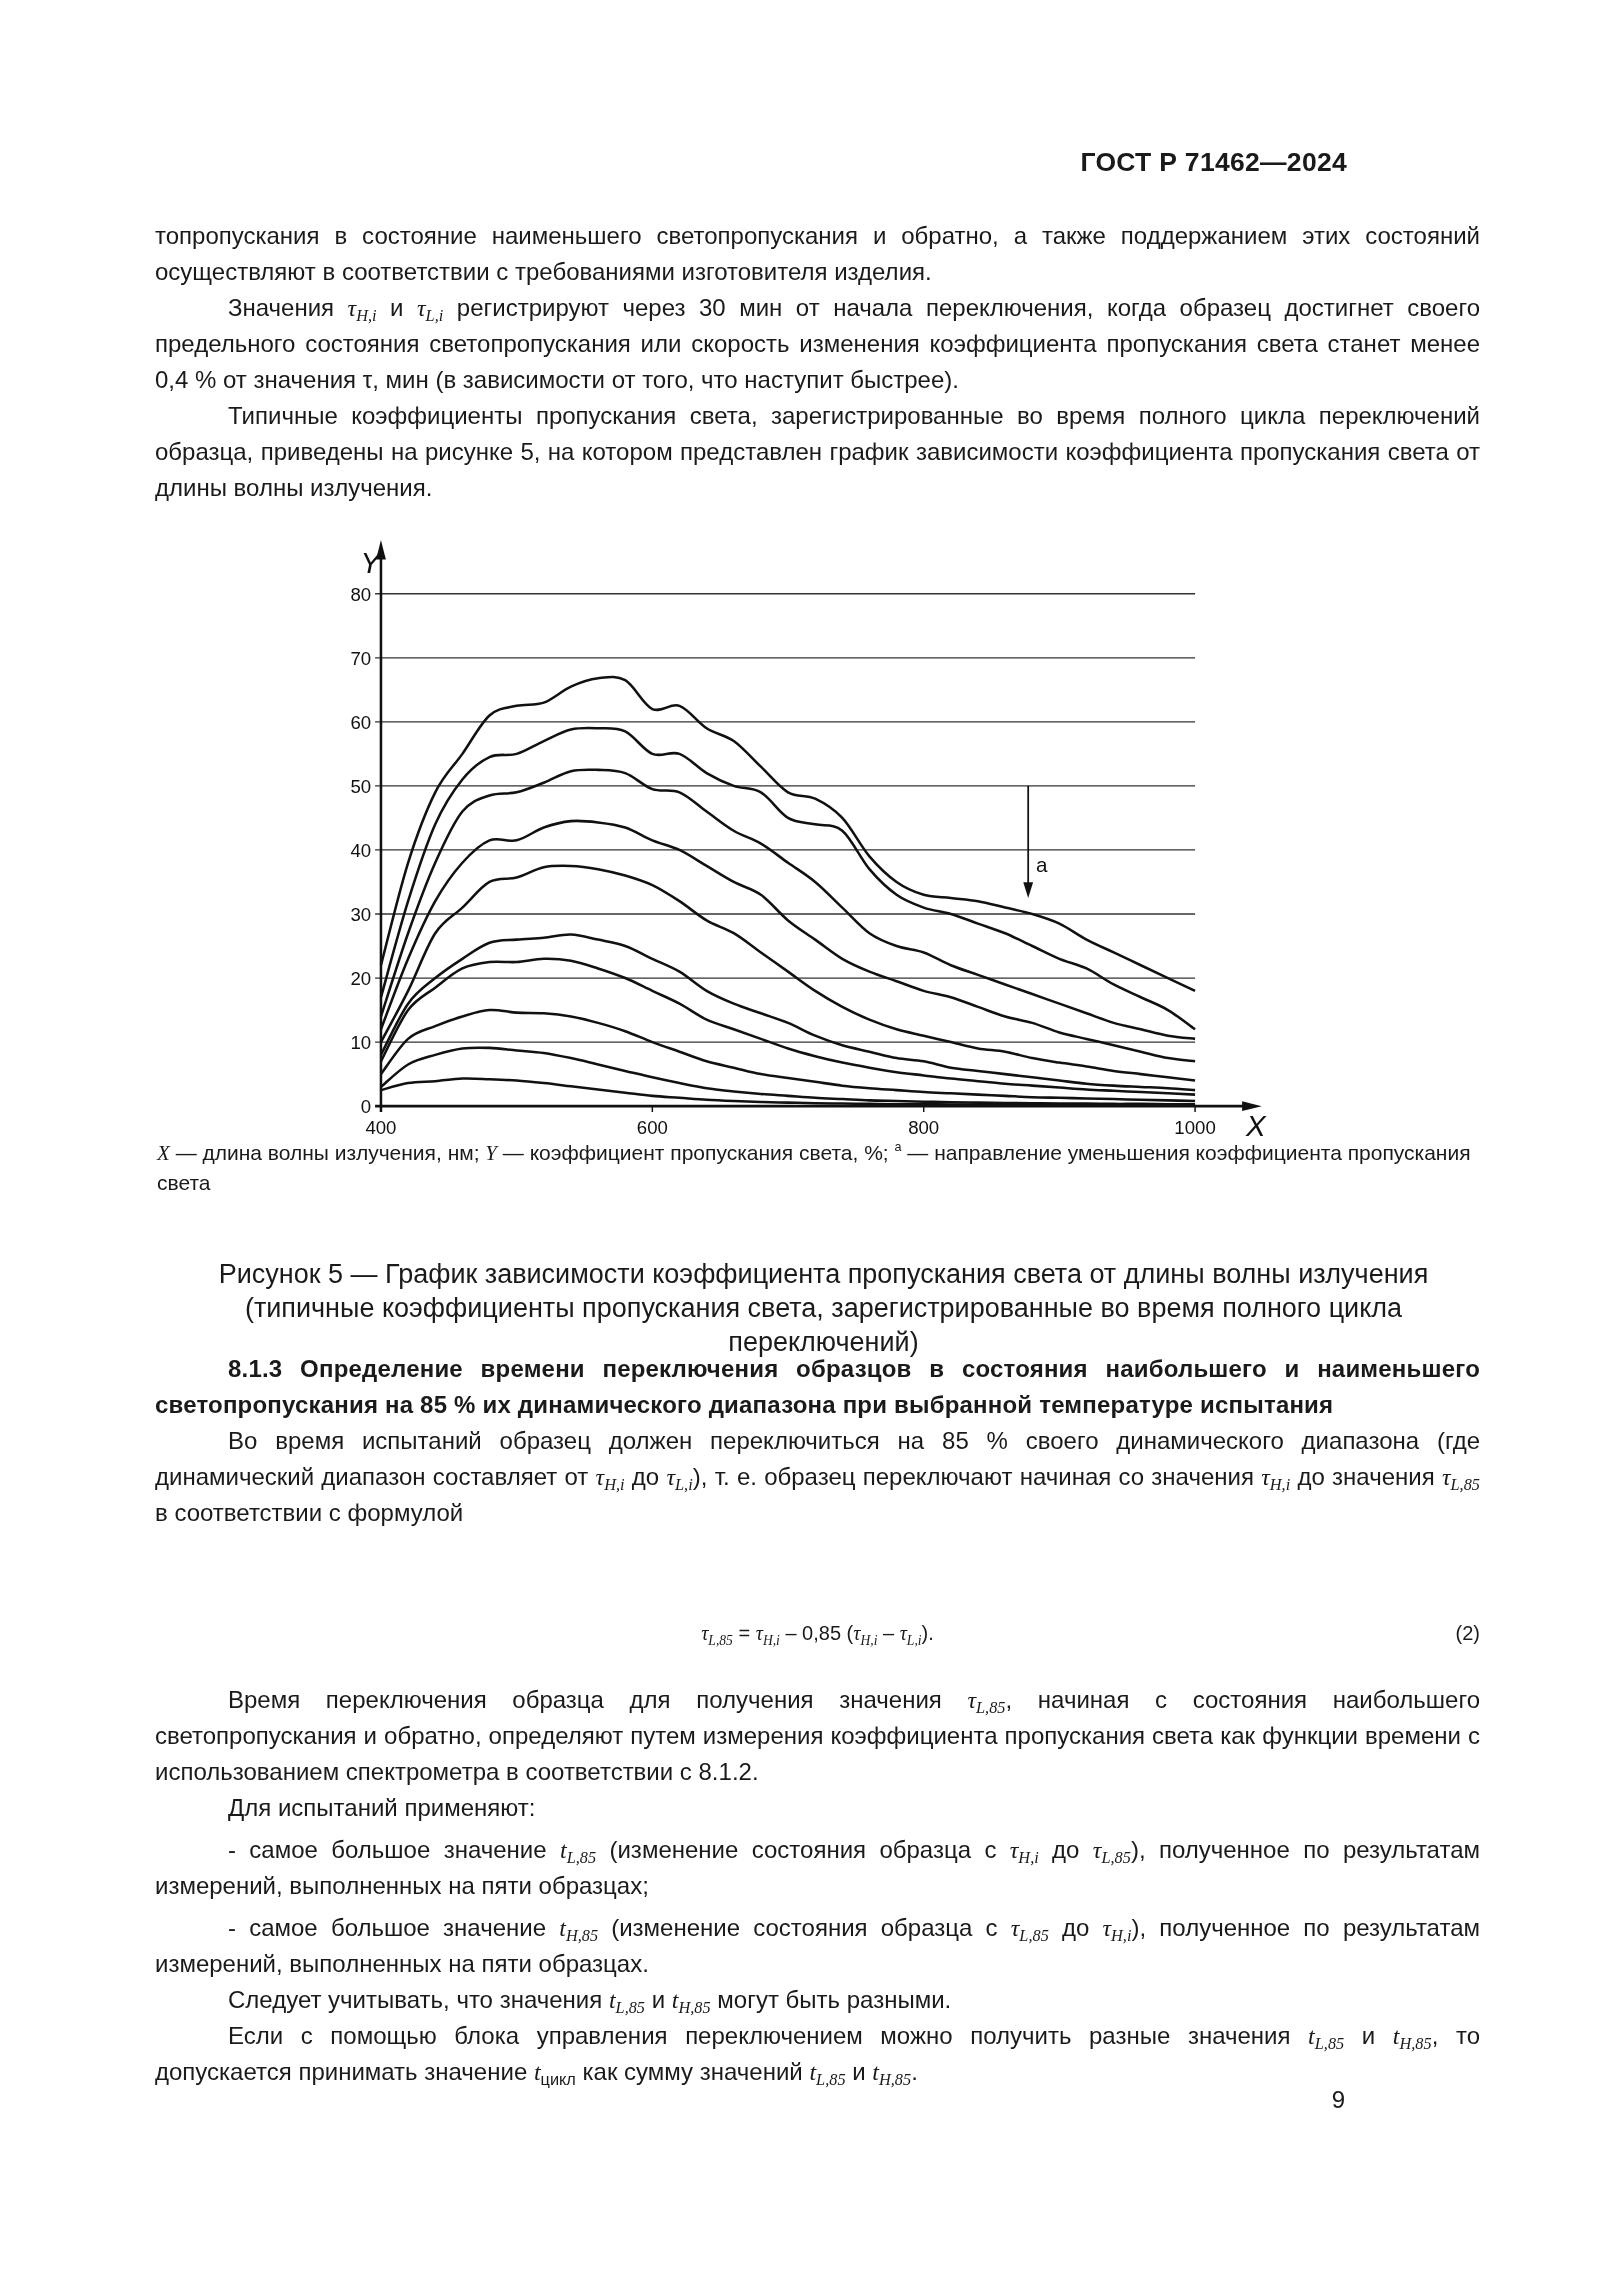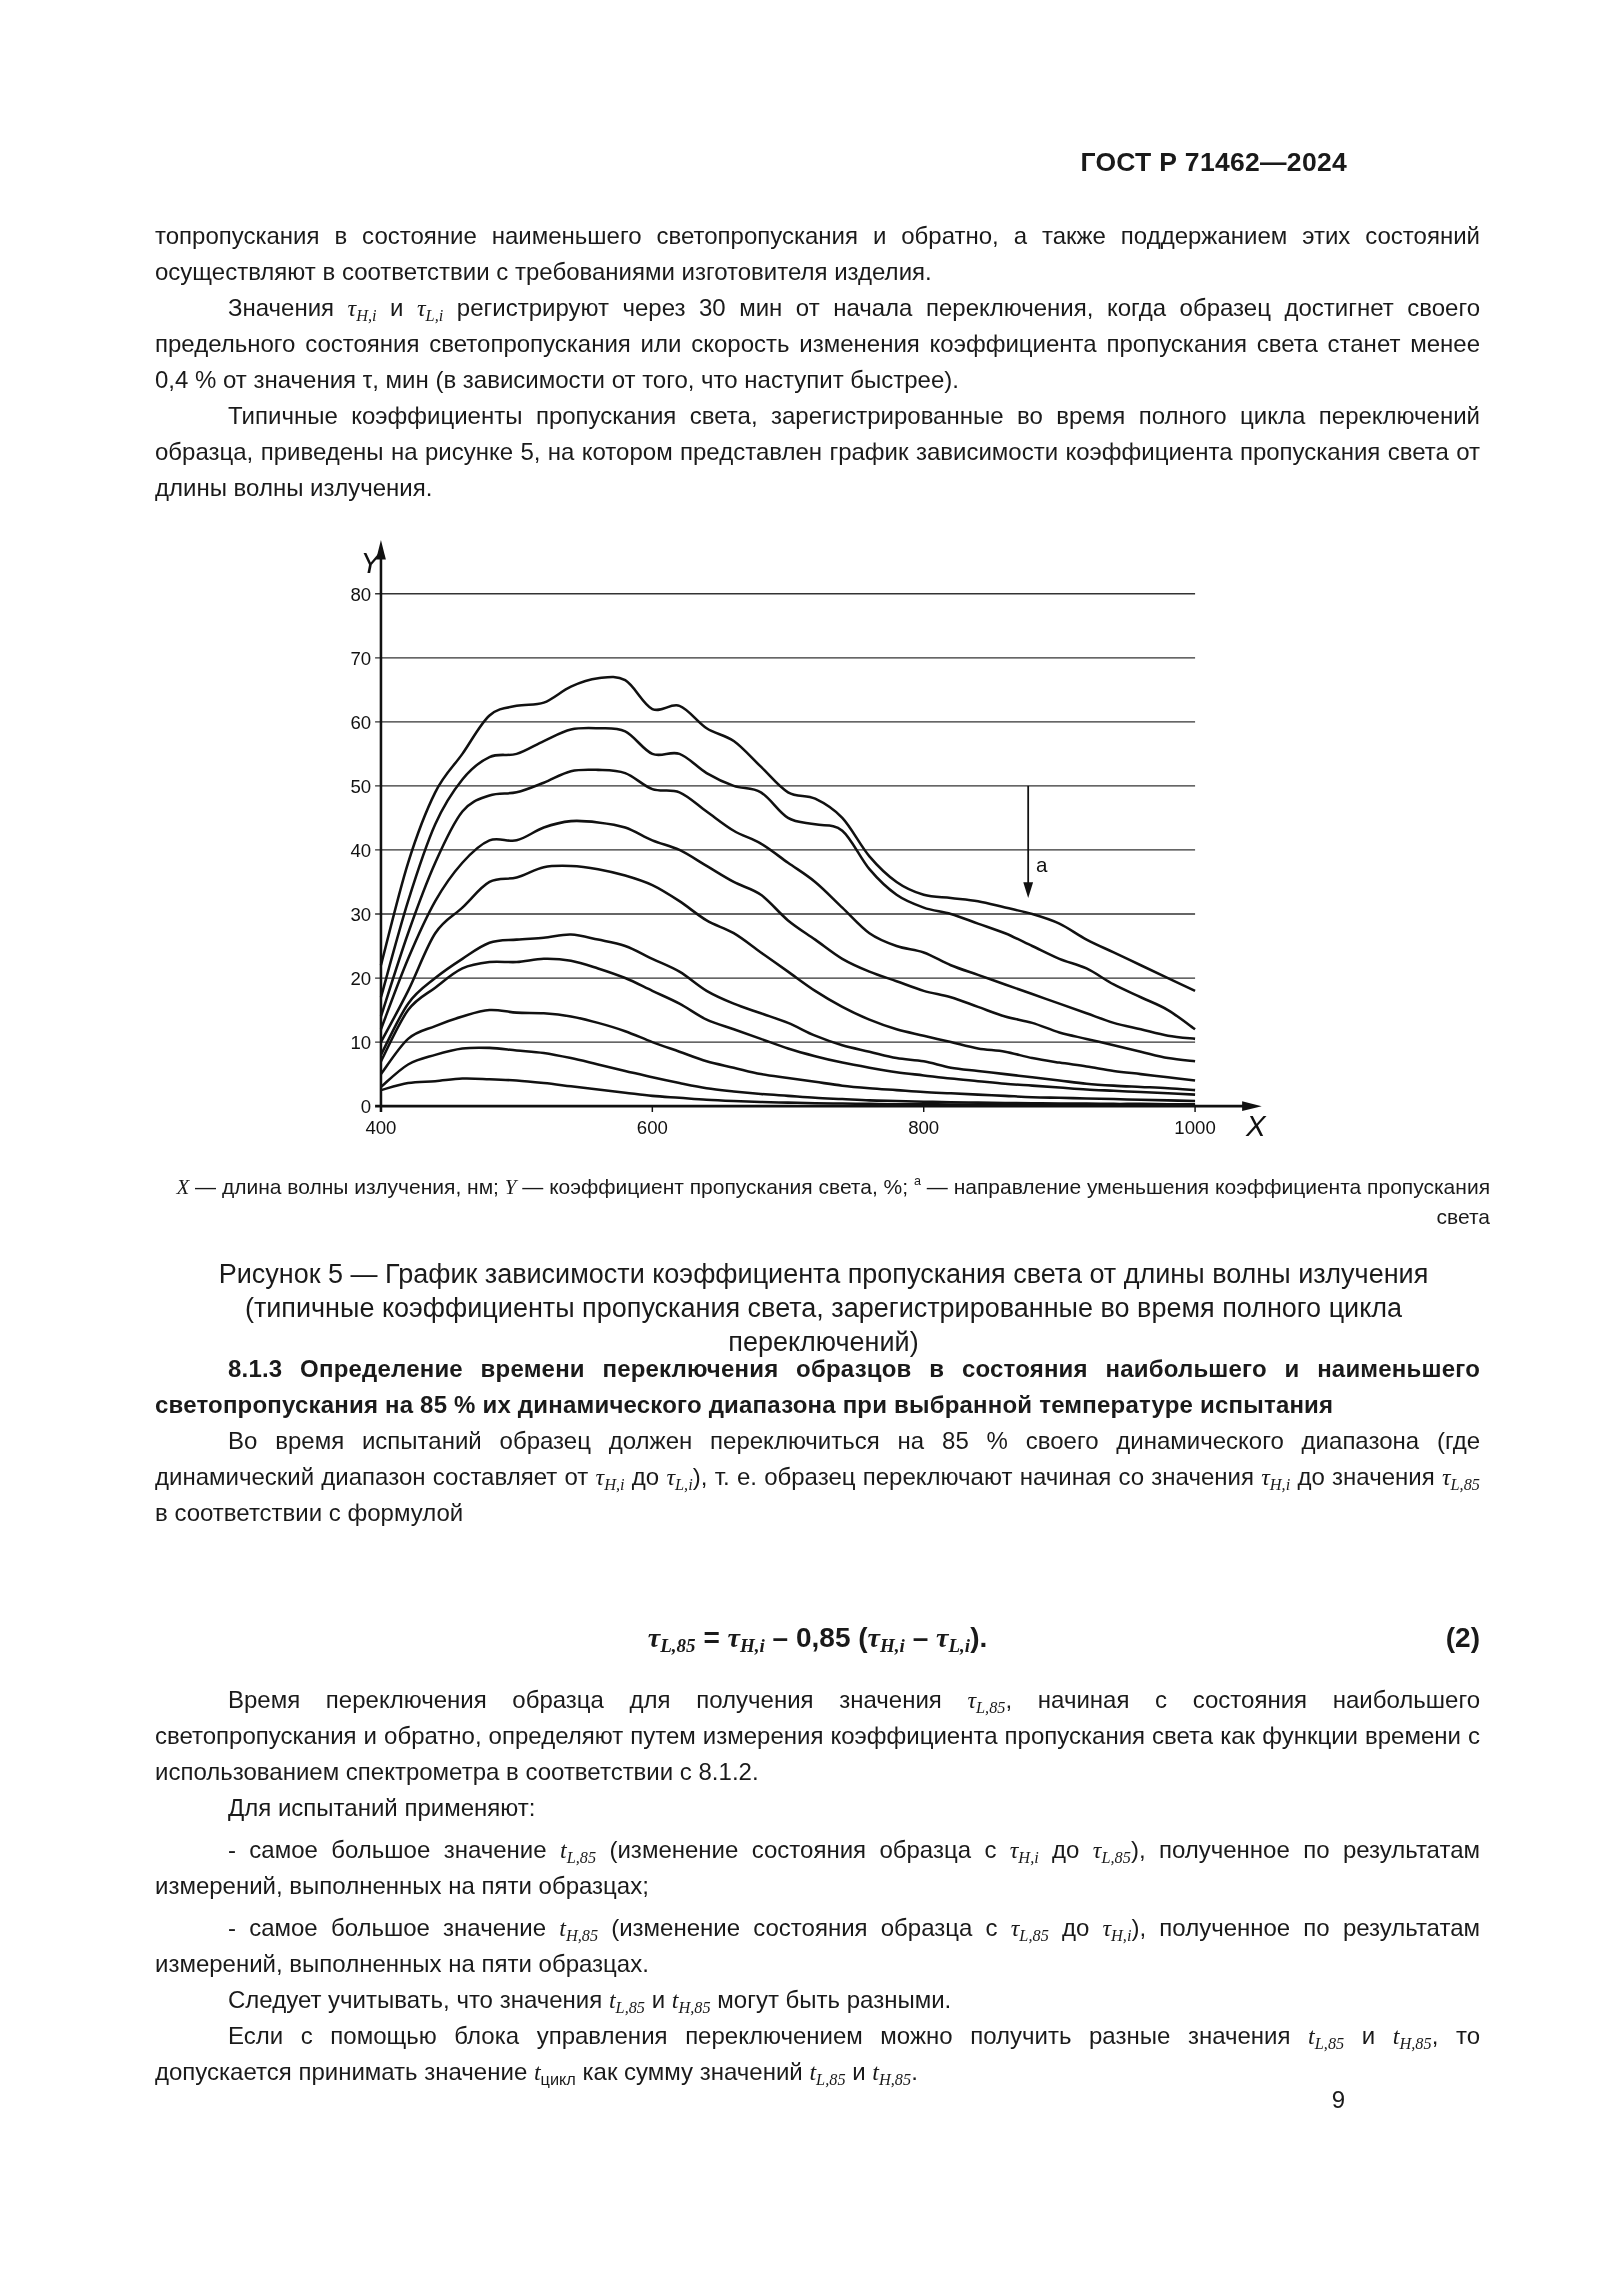--- a/index.html
+++ b/index.html
@@ -7,26 +7,26 @@
          font-family: "Liberation Sans", "DejaVu Sans", sans-serif; }
   .page { position: absolute; left: 0; top: 0; width: 1488px; height: 2293px; }
   .header { position: absolute; top: 147px; right: 141px; font-weight: bold; font-size: 26.5px; letter-spacing: 0.3px; }
   .text-block { position: absolute; left: 155px; width: 1325px; font-size: 24px; line-height: 36px; text-align: justify; }
   .para { margin: 0; }
   .indent { text-indent: 73px; }
   .math { font-family: "Liberation Serif", "DejaVu Serif", serif; font-style: italic; }
   sub { font-size: 68%; vertical-align: -4.9px; line-height: 0; }
   sup { font-size: 60%; vertical-align: 8.8px; line-height: 0; }
   .chart-wrap { position: absolute; left: 323px; top: 534px; width: 980px; height: 627px; }
-  .caption-legend { position: absolute; left: 157px; top: 1172px; width: 1333px; text-align: right;
+  .caption-legend { position: absolute; left: 157px; top: 1138px; width: 1333px; text-align: left;
                     font-size: 21px; line-height: 30px; }
   .caption-title { position: absolute; left: 157px; top: 1257px; width: 1333px; text-align: center;
                    font-size: 27px; line-height: 34px; }
   .section-heading { font-weight: bold; letter-spacing: 0.2px; }
-  .formula-row { position: absolute; left: 155px; top: 1622px; width: 1325px; height: 39px; font-size: 28px; font-weight: bold; }
+  .formula-row { position: absolute; left: 155px; top: 1622px; width: 1325px; height: 39px; font-size: 20px; }
   .formula { position: absolute; left: 0; right: 0; text-align: center; }
   .formula-num { position: absolute; right: 0; }
   .page-num { position: absolute; right: 143px; top: 2086px; font-size: 24px; }
   .list-item { text-indent: 73px; }
 </style>
 </head>
 <body>
 
 <div class="page">
 

